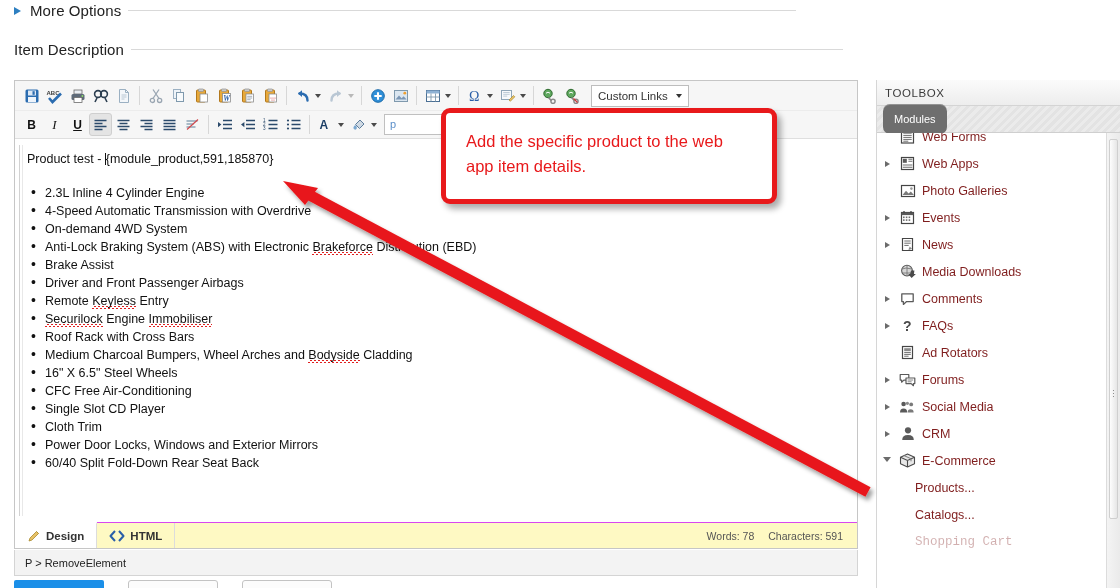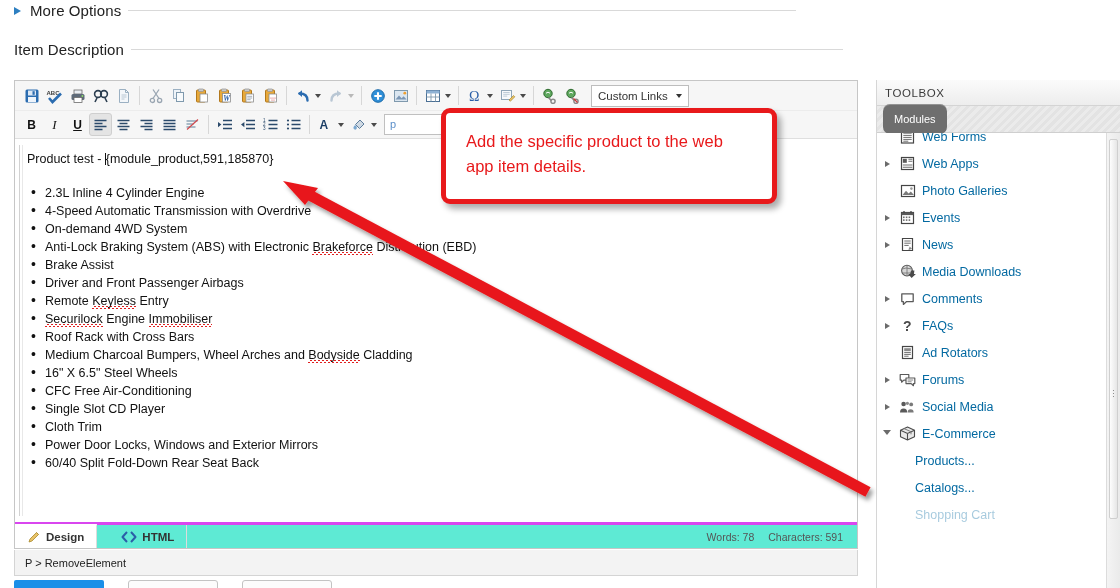--- a/index.html
+++ b/index.html
@@ -68,22 +68,22 @@
   .bullets li::before { content:"\2022"; position:absolute; left:4px; top:-1px;
                         font-size:14px; color:#111; }
   .sp { border-bottom:2px solid transparent; background-repeat:repeat-x;
         background-position:0 100%; background-size:4px 3px;
         background-image:
           radial-gradient(circle at 1px 2.4px, #e02020 .8px, transparent .9px),
           radial-gradient(circle at 3px .6px, #e02020 .8px, transparent .9px);
         padding-bottom:1px; }
 
   
-  .ed-foot { height:26px; background:#5eead4; border-top:3px solid #d946ef;
-             display:flex; align-items:stretch;gap:12px; }
+  .ed-foot { height:26px; background:#fef9c3; border-top:1px solid #d946ef;
+             display:flex; align-items:stretch; }
   .vtab { display:flex; align-items:center; gap:5px; padding:0 12px; font-size:11.5px;
           color:#333; font-weight:bold; border-right:1px solid #dcdcdc; }
   .vtab.active { background:#fff; border-top:2px solid #fff; margin-top:-1px; }
   .counts { margin-left:auto; display:flex; align-items:center; gap:14px;
             padding-right:14px; font-size:10.5px; color:#555; }
 
   .crumb { position:absolute; left:14px; top:550px; width:844px; height:26px;
            background:#f3f3f3; border:1px solid #d4d4d4; border-top:none;
            display:flex; align-items:center; padding-left:10px;
            font-size:11px; color:#222; }
@@ -105,23 +105,23 @@
           box-shadow:inset 0 1px 0 rgba(255,255,255,.25); }
   .tree { position:relative; height:calc(100% - 53px); overflow:hidden; background:#fff; }
   .tree-scroll { position:absolute; left:0; top:-10px; right:14px; }
   .titem { display:flex; align-items:center; height:27px; padding-left:4px; gap:5px; }
   .titem .tw { width:12px; display:flex; justify-content:center; }
   .tri { width:0;height:0;border-left:5px solid #6b6b6b;
          border-top:3.5px solid transparent;border-bottom:3.5px solid transparent; }
   .tri.open { border-left:4px solid transparent;border-right:4px solid transparent;
               border-top:5px solid #6b6b6b; }
   .ticon { width:19px; height:17px; display:flex; align-items:center; justify-content:center; }
-  .tlabel { font-size:12.5px; color:#0369a1; white-space:nowrap; }
+  .tlabel { font-size:12.5px; color:#7f1d1d; white-space:nowrap; }
   .titem.child { padding-left:38px; height:27px; }
-  .titem.clip .tlabel { opacity:.35; }
+  .titem.clip .tlabel { opacity:.35;font-family:Liberation Mono, monospace; }
 
   .tbx-sb { position:absolute; right:0; top:0; bottom:0; width:14px;
             background:linear-gradient(90deg,#f4f4f4,#eaeaea); border-left:1px solid #dcdcdc; }
   .tbx-sb .thumb { position:absolute; left:2px; right:2px; top:6px; height:380px;
                    background:linear-gradient(90deg,#fdfdfd,#e6e6e6);
                    border:1px solid #cfcfcf; border-radius:2px; }
   .tbx-sb .grip { position:absolute; left:3px; right:3px; top:250px; height:7px;
                   background:repeating-linear-gradient(#8d8d8d 0 1px, transparent 1px 3px); }
 
   
@@ -623,20 +623,32 @@
                 <circle cx="12.2" cy="4.4" r="1.9" fill="#7a7a7a"></circle>
                 <circle cx="8.4" cy="3.3" r="1.6" fill="#8a8a8a"></circle>
                 <path d="M1 12.6q0-4 3.6-4t3.6 4z" fill="#5a5a5a"></path>
                 <path d="M8.6 12.6q0-3.3 3-3.3t3 3.3z" fill="#7a7a7a"></path>
               </svg>
             </span>
             <span class="tlabel">Social Media</span>
           </div>
           <div class="titem">
             <span class="tw">
+              <span class="tri"></span>
+            </span>
+            <span class="ticon">
+              <svg width="14" height="15" viewBox="0 0 14 15">
+                <circle cx="7" cy="4.3" r="3.1" fill="#5a5a5a"></circle>
+                <path d="M1.2 14q0-5 5.8-5t5.8 5z" fill="#5a5a5a"></path>
+              </svg>
+            </span>
+            <span class="tlabel">CRM</span>
+          </div>
+          <div class="titem">
+            <span class="tw">
               <span class="tri open"></span>
             </span>
             <span class="ticon">
               <svg width="17" height="15" viewBox="0 0 17 15">
                 <path d="M8.5 1l7 3.2v6.6l-7 3.2-7-3.2V4.2z" fill="#e8e8e8" stroke="#4a4a4a" stroke-width="1.1" stroke-linejoin="round"></path>
                 <path d="M1.5 4.2l7 3.2 7-3.2M8.5 7.4V14" stroke="#4a4a4a" stroke-width="1.1" fill="none"></path>
                 <path d="M5 2.6l7 3.1v2.6" stroke="#7a7a7a" stroke-width="1" fill="none"></path>
               </svg>
             </span>
             <span class="tlabel">E-Commerce</span>

